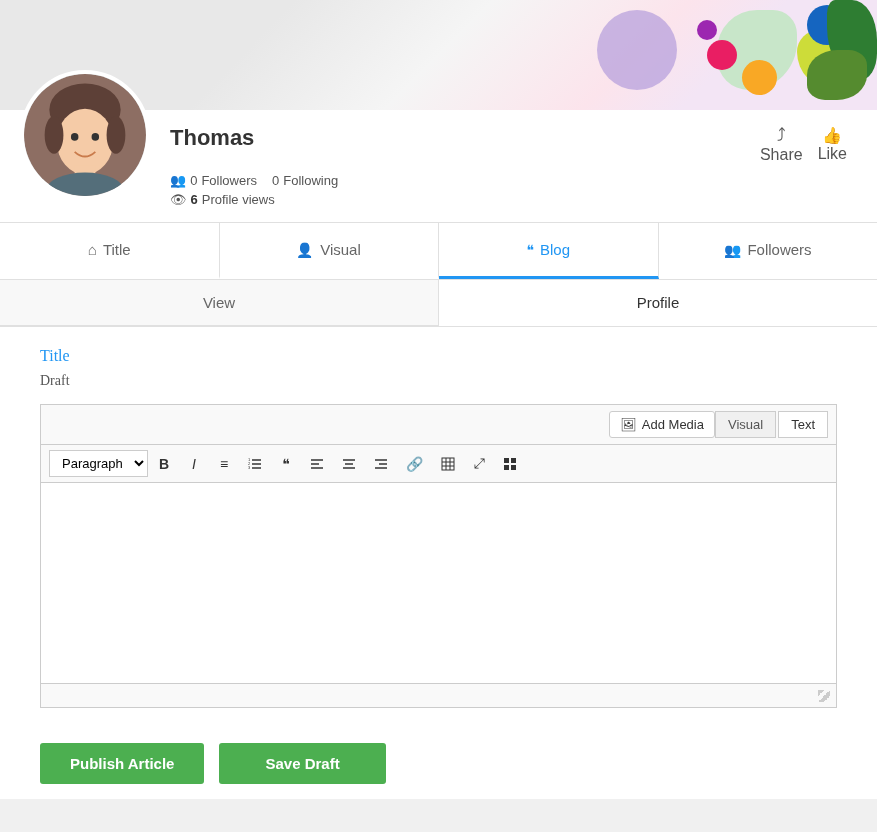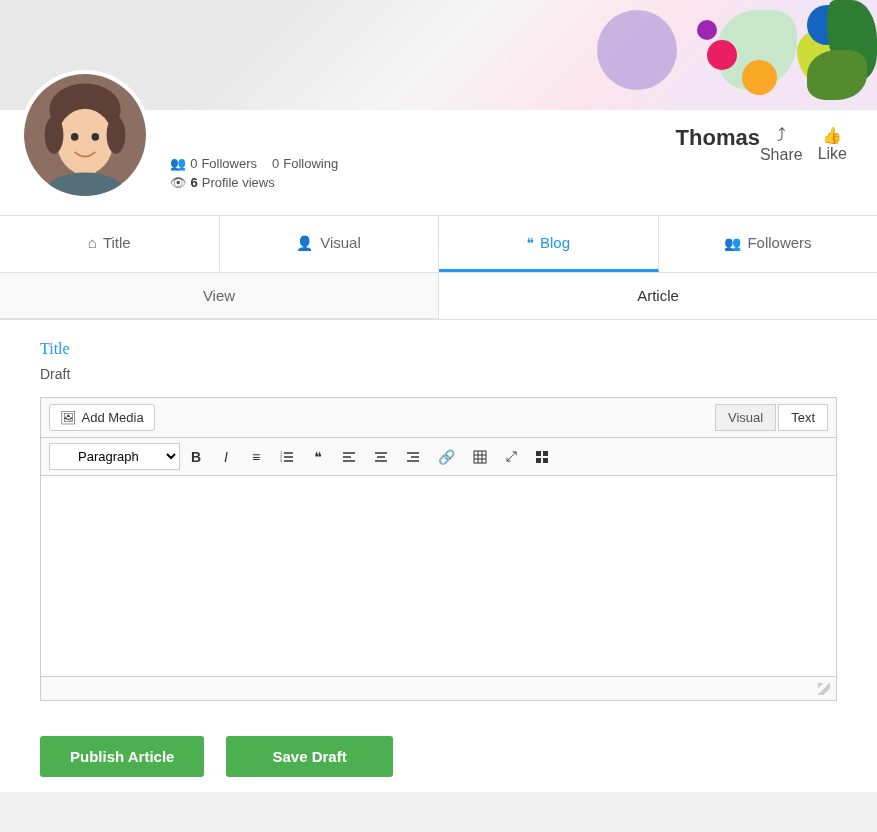--- a/index.html
+++ b/index.html
@@ -62,22 +62,21 @@
     }
 
     .profile-details {
       flex: 1;
       padding-top: 5px;
     }
     .profile-name {
       font-size: 22px;
       font-weight: bold;
       color: #333;
-      margin-bottom: 5px;
-      text-align: right;
+      margin-bottom: 22px;
     }
     .profile-stats {
       display: flex;
       align-items: center;
       gap: 15px;
       margin-bottom: 4px;
     }
     .stat-item {
       display: flex; align-items: center; gap: 4px;
       font-size: 13px; color: #555;
@@ -153,29 +152,30 @@
     .title-label {
       color: #2196f3;
       font-size: 16px;
       margin-bottom: 8px;
       font-family: Liberation Serif, serif;
     }
     .draft-label {
       color: #555;
       font-size: 14px;
       margin-bottom: 15px;
+      font-family: Liberation Serif, serif;
     }
 
     
     .editor-wrap {
       border: 1px solid #ccc;
     }
     .editor-top-row {
       display: flex;
-      justify-content: space-between;
+      justify-content: flex-end;
       align-items: center;
       padding: 6px 8px;
       border-bottom: 1px solid #ccc;
       background: #f9f9f9;
     }
     .add-media-btn {
       display: flex; align-items: center; gap: 5px;
       background: #fff;
       border: 1px solid #ccc;
       padding: 5px 10px;
@@ -203,21 +203,21 @@
     .toolbar {
       display: flex;
       align-items: center;
       gap: 2px;
       padding: 5px 8px;
       border-bottom: 1px solid #ccc;
       background: #f9f9f9;
       flex-wrap: wrap;
     }
     .toolbar-select {
-      padding: 4px 24px;
+      padding: 4px 8px;
       border: 1px solid #ccc;
       font-size: 13px;
       background: #fff;
       cursor: pointer;
     }
     .toolbar-btn {
       padding: 4px 7px;
       background: none;
       border: 1px solid transparent;
       cursor: pointer;
@@ -246,21 +246,21 @@
       display: inline-block;
       width: 12px; height: 12px;
       background: linear-gradient(135deg, #ccc 25%, transparent 25%, transparent 50%, #ccc 50%, #ccc 75%, transparent 75%);
       cursor: se-resize;
     }
 
     
     .bottom-actions {
       padding: 15px 40px;
       display: flex;
-      gap: 22px;
+      gap: 15px;
       background: #fff;
     }
     .publish-btn {
       background: #4caf50;
       color: #fff;
       border: none;
       padding: 12px 30px;
       font-size: 15px;
       font-weight: bold;
       cursor: pointer;
@@ -382,21 +382,21 @@
       <span class="icon-users"></span>
       <span>Followers</span>
     </div>
   </div>
 
   <div class="sub-tabs">
     <div class="sub-tab">
       <span>View</span>
     </div>
     <div class="sub-tab active">
-      <span>Article</span>
+      <span>Profile</span>
     </div>
   </div>
 
   <div class="content-area">
     <div class="title-label">Title</div>
     <div class="draft-label">Draft</div>
 
     <div class="editor-wrap">
 
       <div class="editor-top-row">

